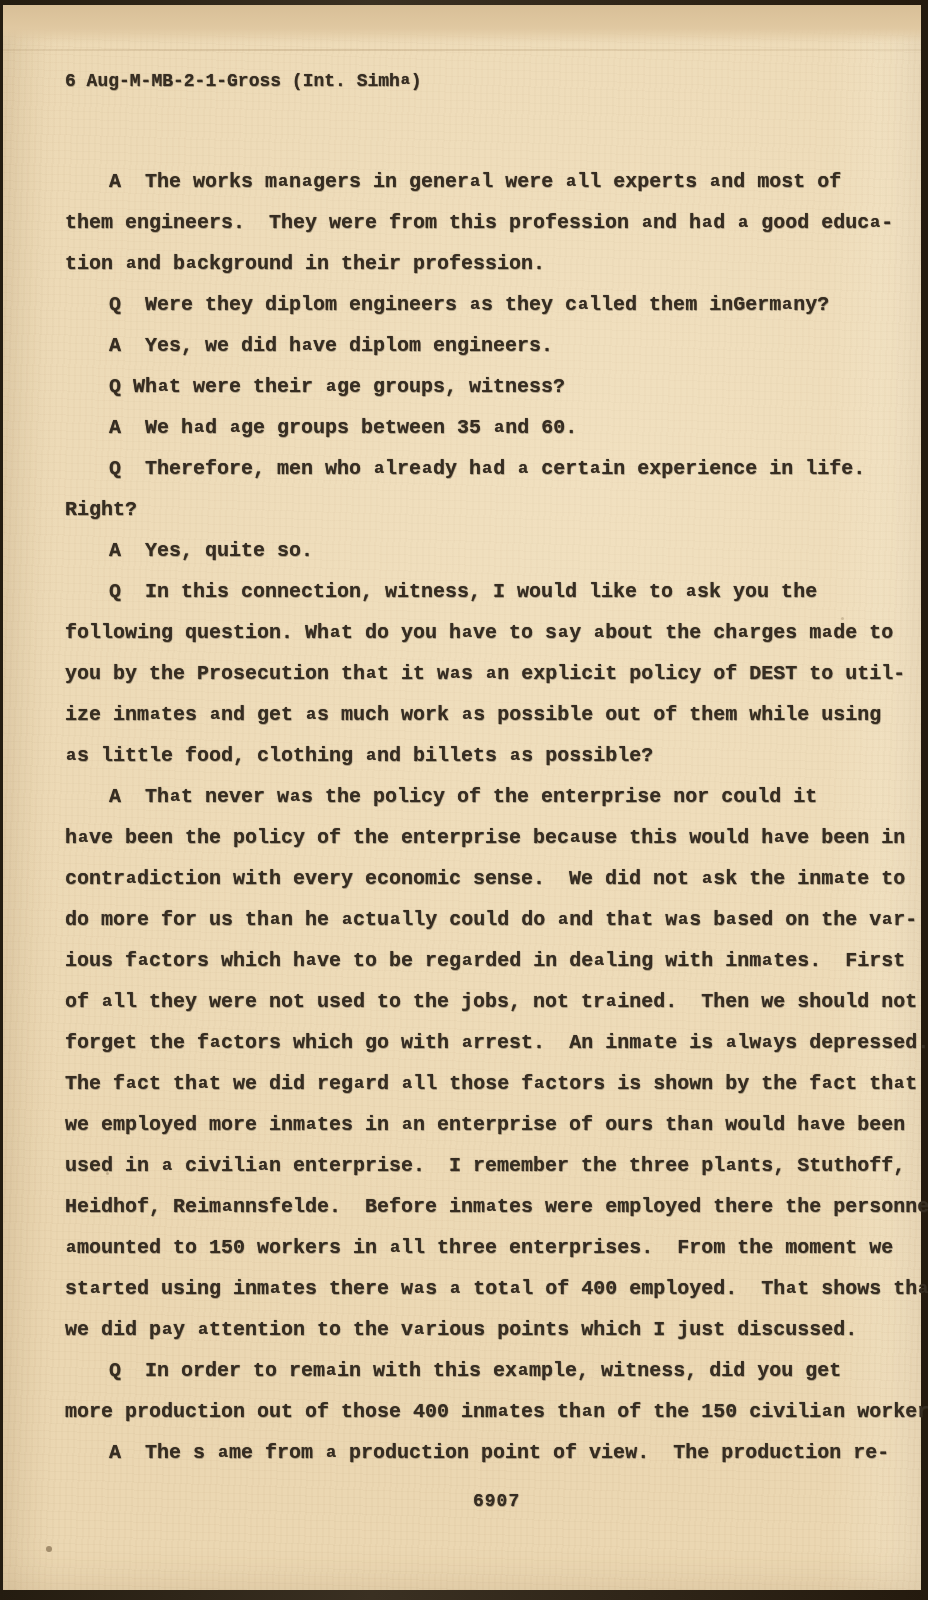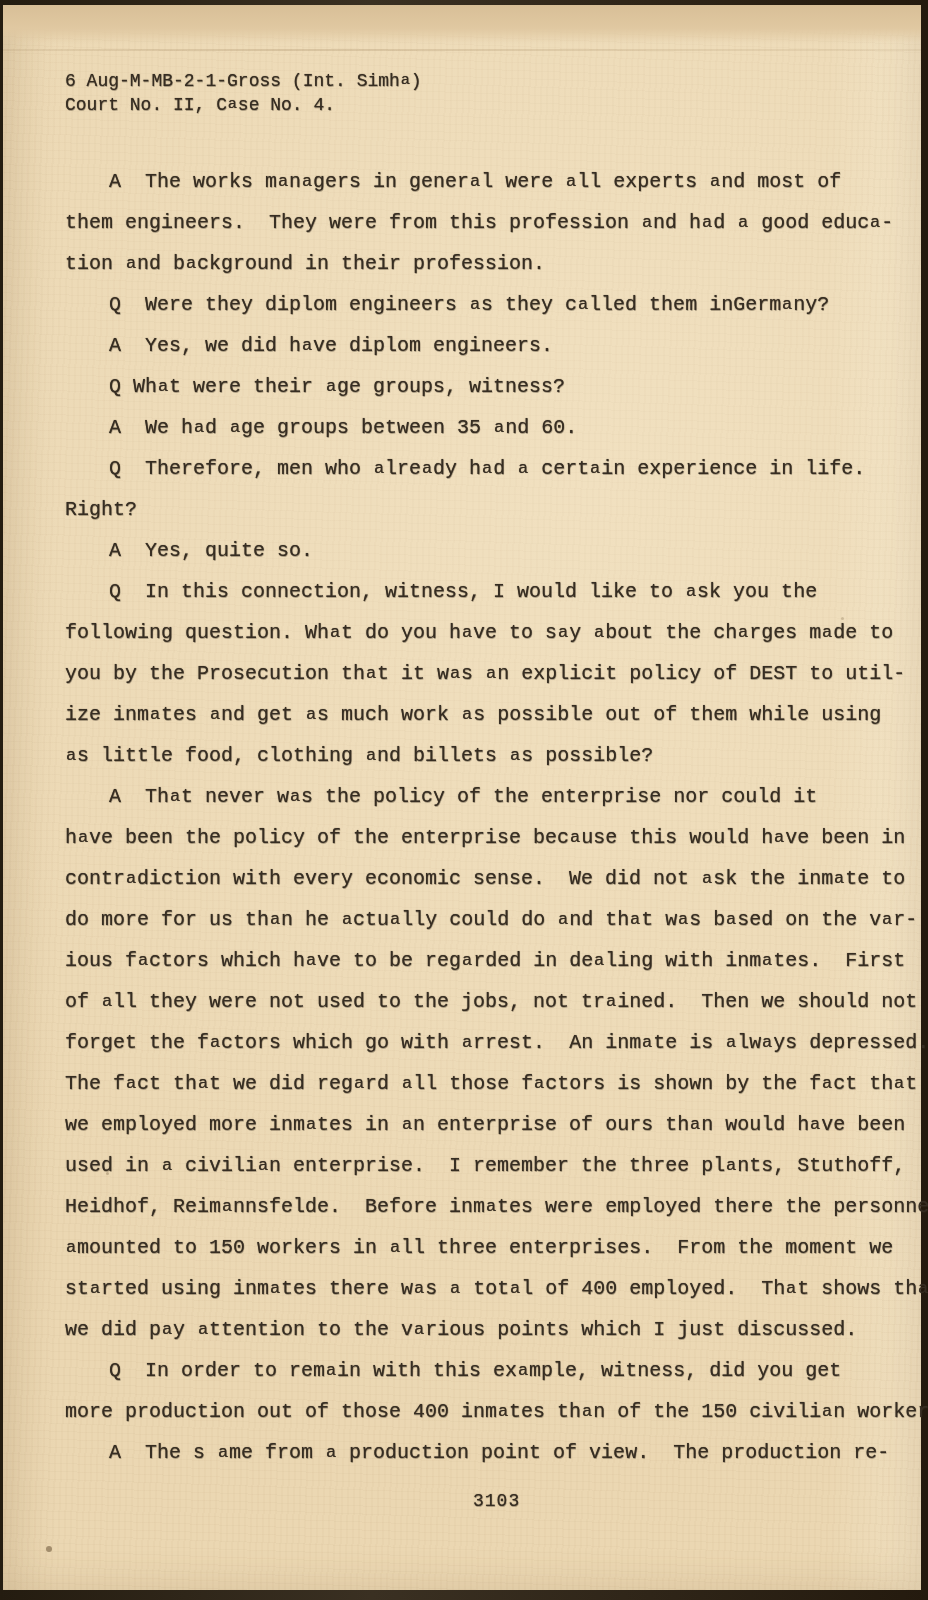--- a/index.html
+++ b/index.html
@@ -17,20 +17,21 @@
   .paper {
     position: absolute;
     top: 5px; left: 3px; right: 7px; bottom: 10px;
     background:
       radial-gradient(ellipse 130% 90% at 64% 30%, rgba(255,246,224,0.30), rgba(255,246,224,0) 70%),
       repeating-linear-gradient(92deg, rgba(166,130,84,0.045) 0 2px, rgba(166,130,84,0) 2px 6px),
       repeating-linear-gradient(2deg, rgba(130,98,58,0.035) 0 1px, rgba(130,98,58,0) 1px 8px),
       linear-gradient(90deg, rgba(120,90,50,0.06), rgba(120,90,50,0) 6%, rgba(120,90,50,0) 90%, rgba(255,250,235,0.22)),
       #ebd7b2;
     box-shadow: inset 0 0 40px rgba(120,90,50,0.18);
+    font-weight: bold;
   }
   .top-band {
     position: absolute;
     top: 0; left: 0; right: 0; height: 38px;
     background: linear-gradient(180deg, #d8bf97 0%, #e0c8a1 60%, rgba(224,200,161,0) 100%);
   }
   .crease {
     position: absolute;
     top: 44px; left: 0; right: 0; height: 2px;
     background: linear-gradient(90deg, rgba(130,100,60,0.10), rgba(130,100,60,0.20) 30%, rgba(130,100,60,0.08));
@@ -75,19 +76,19 @@
 <body>
 
 <div class="scan-frame">
   <div class="paper">
     <div class="top-band"></div>
     <div class="crease"></div>
     <div class="speck speck1"></div>
     <div class="speck speck2"></div>
     <div class="speck speck3"></div>
 
-    <div class="header-block ink"><div class="line">6 Aug-M-MB-2-1-Gross (Int. Simh<span class="ra">a</span>)</div><div class="line">Court No. II, C<span class="ra">a</span>se No. 4.</div></div>
+    <div class="header-block ink"><div class="line">6 Aug-M-MB-2-1-Gross (Int. Simh<span class="ra">a</span>)</div></div>
 
     <div class="body-block ink"><div class="line ind">A  The works m<span class="ra">a</span>n<span class="ra">a</span>gers in gener<span class="ra">a</span>l were <span class="ra">a</span>ll experts <span class="ra">a</span>nd most of</div><div class="line">them engineers.  They were from this profession <span class="ra">a</span>nd h<span class="ra">a</span>d <span class="ra">a</span> good educ<span class="ra">a</span>-</div><div class="line">tion <span class="ra">a</span>nd b<span class="ra">a</span>ckground in their profession.</div><div class="line ind">Q  Were they diplom engineers <span class="ra">a</span>s they c<span class="ra">a</span>lled them inGerm<span class="ra">a</span>ny?</div><div class="line ind">A  Yes, we did h<span class="ra">a</span>ve diplom engineers.</div><div class="line ind">Q Wh<span class="ra">a</span>t were their <span class="ra">a</span>ge groups, witness?</div><div class="line ind">A  We h<span class="ra">a</span>d <span class="ra">a</span>ge groups between 35 <span class="ra">a</span>nd 60.</div><div class="line ind">Q  Therefore, men who <span class="ra">a</span>lre<span class="ra">a</span>dy h<span class="ra">a</span>d <span class="ra">a</span> cert<span class="ra">a</span>in experience in life.</div><div class="line">Right?</div><div class="line ind">A  Yes, quite so.</div><div class="line ind">Q  In this connection, witness, I would like to <span class="ra">a</span>sk you the</div><div class="line">following question. Wh<span class="ra">a</span>t do you h<span class="ra">a</span>ve to s<span class="ra">a</span>y <span class="ra">a</span>bout the ch<span class="ra">a</span>rges m<span class="ra">a</span>de to</div><div class="line">you by the Prosecution th<span class="ra">a</span>t it w<span class="ra">a</span>s <span class="ra">a</span>n explicit policy of DEST to util-</div><div class="line">ize inm<span class="ra">a</span>tes <span class="ra">a</span>nd get <span class="ra">a</span>s much work <span class="ra">a</span>s possible out of them while using</div><div class="line"><span class="ra">a</span>s little food, clothing <span class="ra">a</span>nd billets <span class="ra">a</span>s possible?</div><div class="line ind">A  Th<span class="ra">a</span>t never w<span class="ra">a</span>s the policy of the enterprise nor could it</div><div class="line">h<span class="ra">a</span>ve been the policy of the enterprise bec<span class="ra">a</span>use this would h<span class="ra">a</span>ve been in</div><div class="line">contr<span class="ra">a</span>diction with every economic sense.  We did not <span class="ra">a</span>sk the inm<span class="ra">a</span>te to</div><div class="line">do more for us th<span class="ra">a</span>n he <span class="ra">a</span>ctu<span class="ra">a</span>lly could do <span class="ra">a</span>nd th<span class="ra">a</span>t w<span class="ra">a</span>s b<span class="ra">a</span>sed on the v<span class="ra">a</span>r-</div><div class="line">ious f<span class="ra">a</span>ctors which h<span class="ra">a</span>ve to be reg<span class="ra">a</span>rded in de<span class="ra">a</span>ling with inm<span class="ra">a</span>tes.  First</div><div class="line">of <span class="ra">a</span>ll they were not used to the jobs, not tr<span class="ra">a</span>ined.  Then we should not</div><div class="line">forget the f<span class="ra">a</span>ctors which go with <span class="ra">a</span>rrest.  An inm<span class="ra">a</span>te is <span class="ra">a</span>lw<span class="ra">a</span>ys depressed.</div><div class="line">The f<span class="ra">a</span>ct th<span class="ra">a</span>t we did reg<span class="ra">a</span>rd <span class="ra">a</span>ll those f<span class="ra">a</span>ctors is shown by the f<span class="ra">a</span>ct th<span class="ra">a</span>t</div><div class="line">we employed more inm<span class="ra">a</span>tes in <span class="ra">a</span>n enterprise of ours th<span class="ra">a</span>n would h<span class="ra">a</span>ve been</div><div class="line">used in <span class="ra">a</span> civili<span class="ra">a</span>n enterprise.  I remember the three pl<span class="ra">a</span>nts, Stuthoff,</div><div class="line">Heidhof, Reim<span class="ra">a</span>nnsfelde.  Before inm<span class="ra">a</span>tes were employed there the personnel</div><div class="line"><span class="ra">a</span>mounted to 150 workers in <span class="ra">a</span>ll three enterprises.  From the moment we</div><div class="line">st<span class="ra">a</span>rted using inm<span class="ra">a</span>tes there w<span class="ra">a</span>s <span class="ra">a</span> tot<span class="ra">a</span>l of 400 employed.  Th<span class="ra">a</span>t shows th<span class="ra">a</span>t</div><div class="line">we did p<span class="ra">a</span>y <span class="ra">a</span>ttention to the v<span class="ra">a</span>rious points which I just discussed.</div><div class="line ind">Q  In order to rem<span class="ra">a</span>in with this ex<span class="ra">a</span>mple, witness, did you get</div><div class="line">more production out of those 400 inm<span class="ra">a</span>tes th<span class="ra">a</span>n of the 150 civili<span class="ra">a</span>n workers?</div><div class="line ind">A  The s <span class="ra">a</span>me from <span class="ra">a</span> production point of view.  The production re-</div></div>
 
-    <div class="footer-block ink">3103</div>
+    <div class="footer-block ink">6907</div>
   </div>
 </div>
 
 </body></html>

